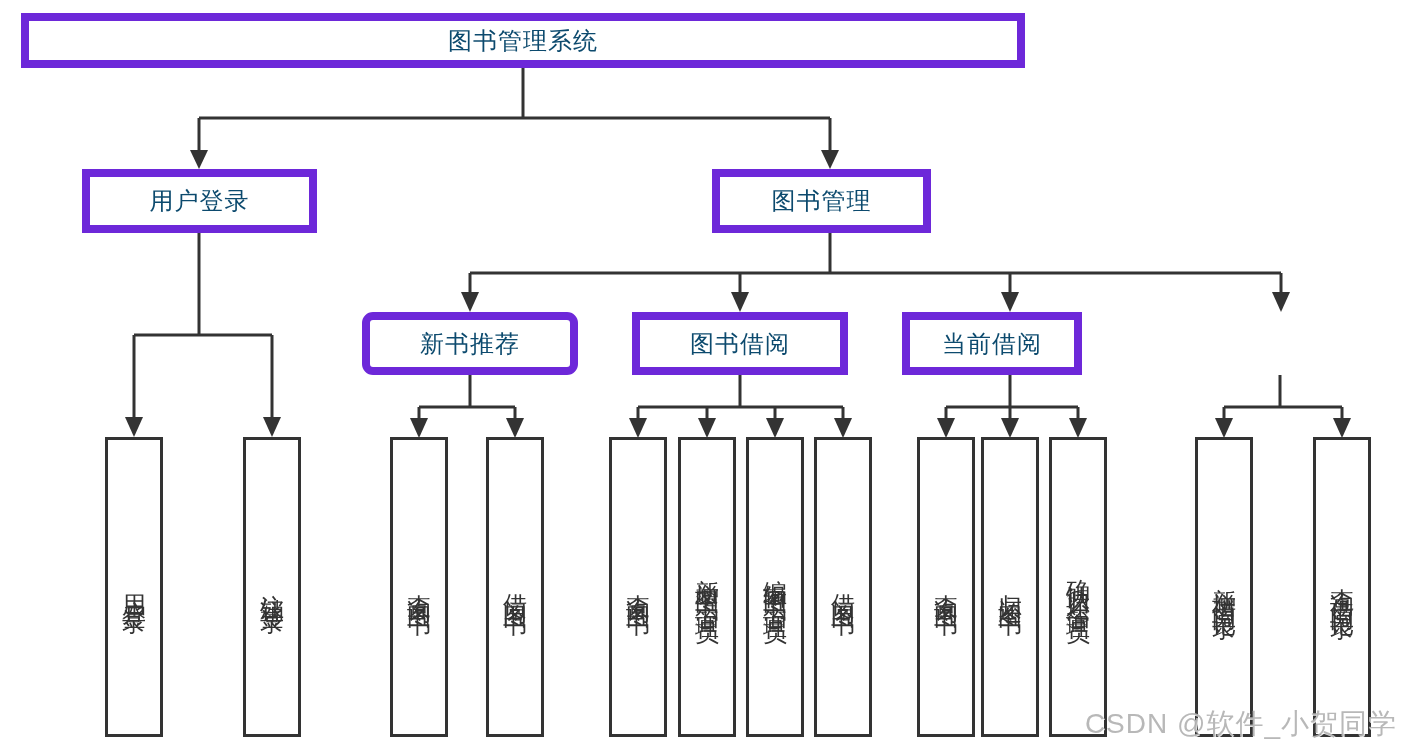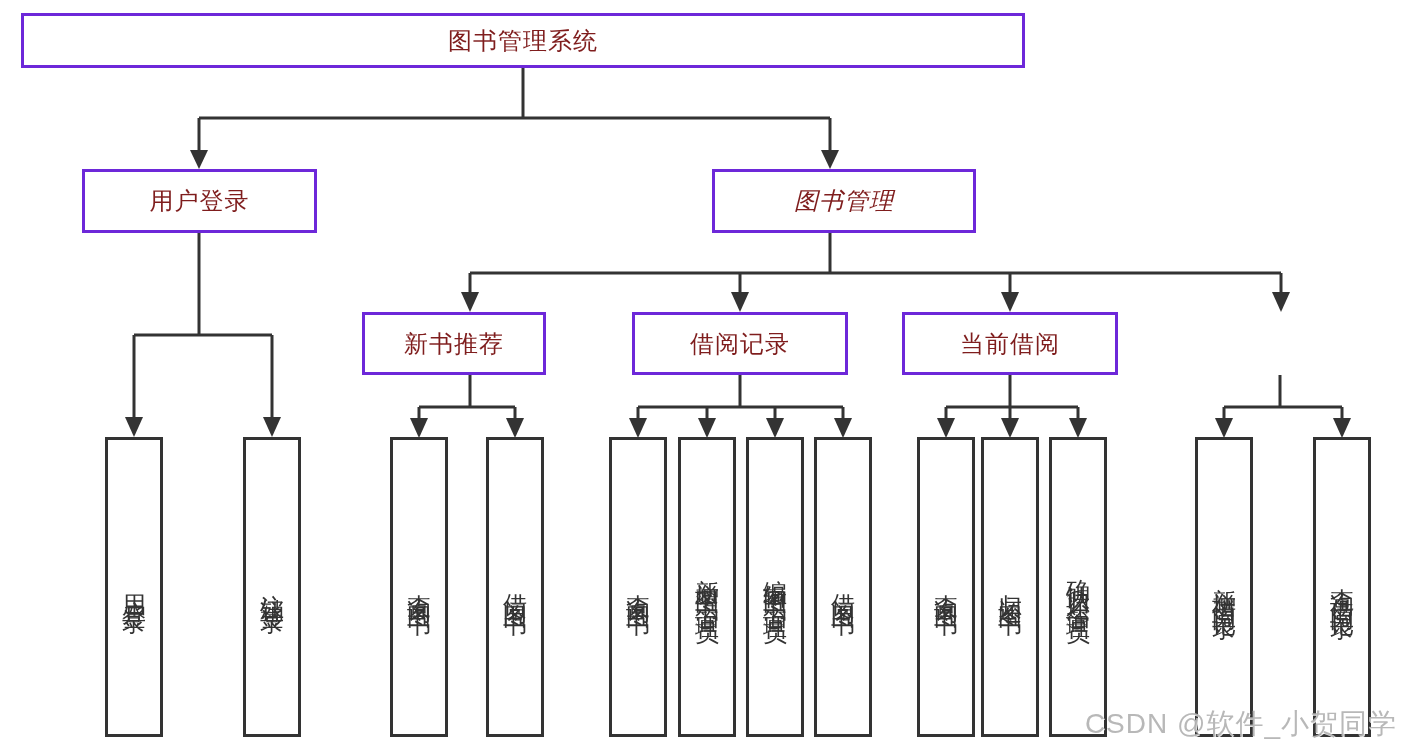--- a/index.html
+++ b/index.html
@@ -17,26 +17,26 @@
   }
   .connectors {
     position: absolute;
     left: 0;
     top: 0;
     z-index: 1;
   }
   .node {
     position: absolute;
     box-sizing: border-box;
-    border: 3px solid #6d28d9;
+    border: 8px solid #6d28d9;
     background: #ffffff;
     display: flex;
     align-items: center;
     justify-content: center;
-    color: #7f1d1d;
+    color: #0c4a6e;
     font-size: 24px;
     letter-spacing: 1px;
     z-index: 2;
   }
   .leaf {
     position: absolute;
     box-sizing: border-box;
     border: 3px solid #333333;
     background: #ffffff;
     display: flex;
@@ -131,25 +131,25 @@
     <path d="M1224,407 L1342,407"></path>
     <path d="M1224,407 L1224,419"></path>
     <polygon points="1215,418 1233,418 1224,438" fill="#333333" stroke="none"></polygon>
     <path d="M1342,407 L1342,419"></path>
     <polygon points="1333,418 1351,418 1342,438" fill="#333333" stroke="none"></polygon>
   </svg>
 
   <div class="node" style="left:21px; top:13px; width:1004px; height:55px;">图书管理系统</div>
 
   <div class="node" style="left:82px; top:169px; width:235px; height:64px;">用户登录</div>
-  <div class="node" style="left:712px; top:169px; width:264px; height:64px;font-style:italic;">图书管理</div>
+  <div class="node" style="left:712px; top:169px; width:219px; height:64px;">图书管理</div>
 
-  <div class="node" style="left:362px; top:312px; width:184px; height:63px;">新书推荐</div>
-  <div class="node" style="left:632px; top:312px; width:216px; height:63px;">借阅记录</div>
-  <div class="node" style="left:902px; top:312px; width:216px; height:63px;">当前借阅</div>
+  <div class="node" style="left:362px; top:312px; width:216px; height:63px;border-radius:11px;">新书推荐</div>
+  <div class="node" style="left:632px; top:312px; width:216px; height:63px;">图书借阅</div>
+  <div class="node" style="left:902px; top:312px; width:180px; height:63px;">当前借阅</div>
 
   <div class="leaf" style="left:105px;">
     <span>用户登录</span>
   </div>
   <div class="leaf" style="left:243px;">
     <span>注销登录</span>
   </div>
 
   <div class="leaf" style="left:390px;">
     <span>查询图书</span>

